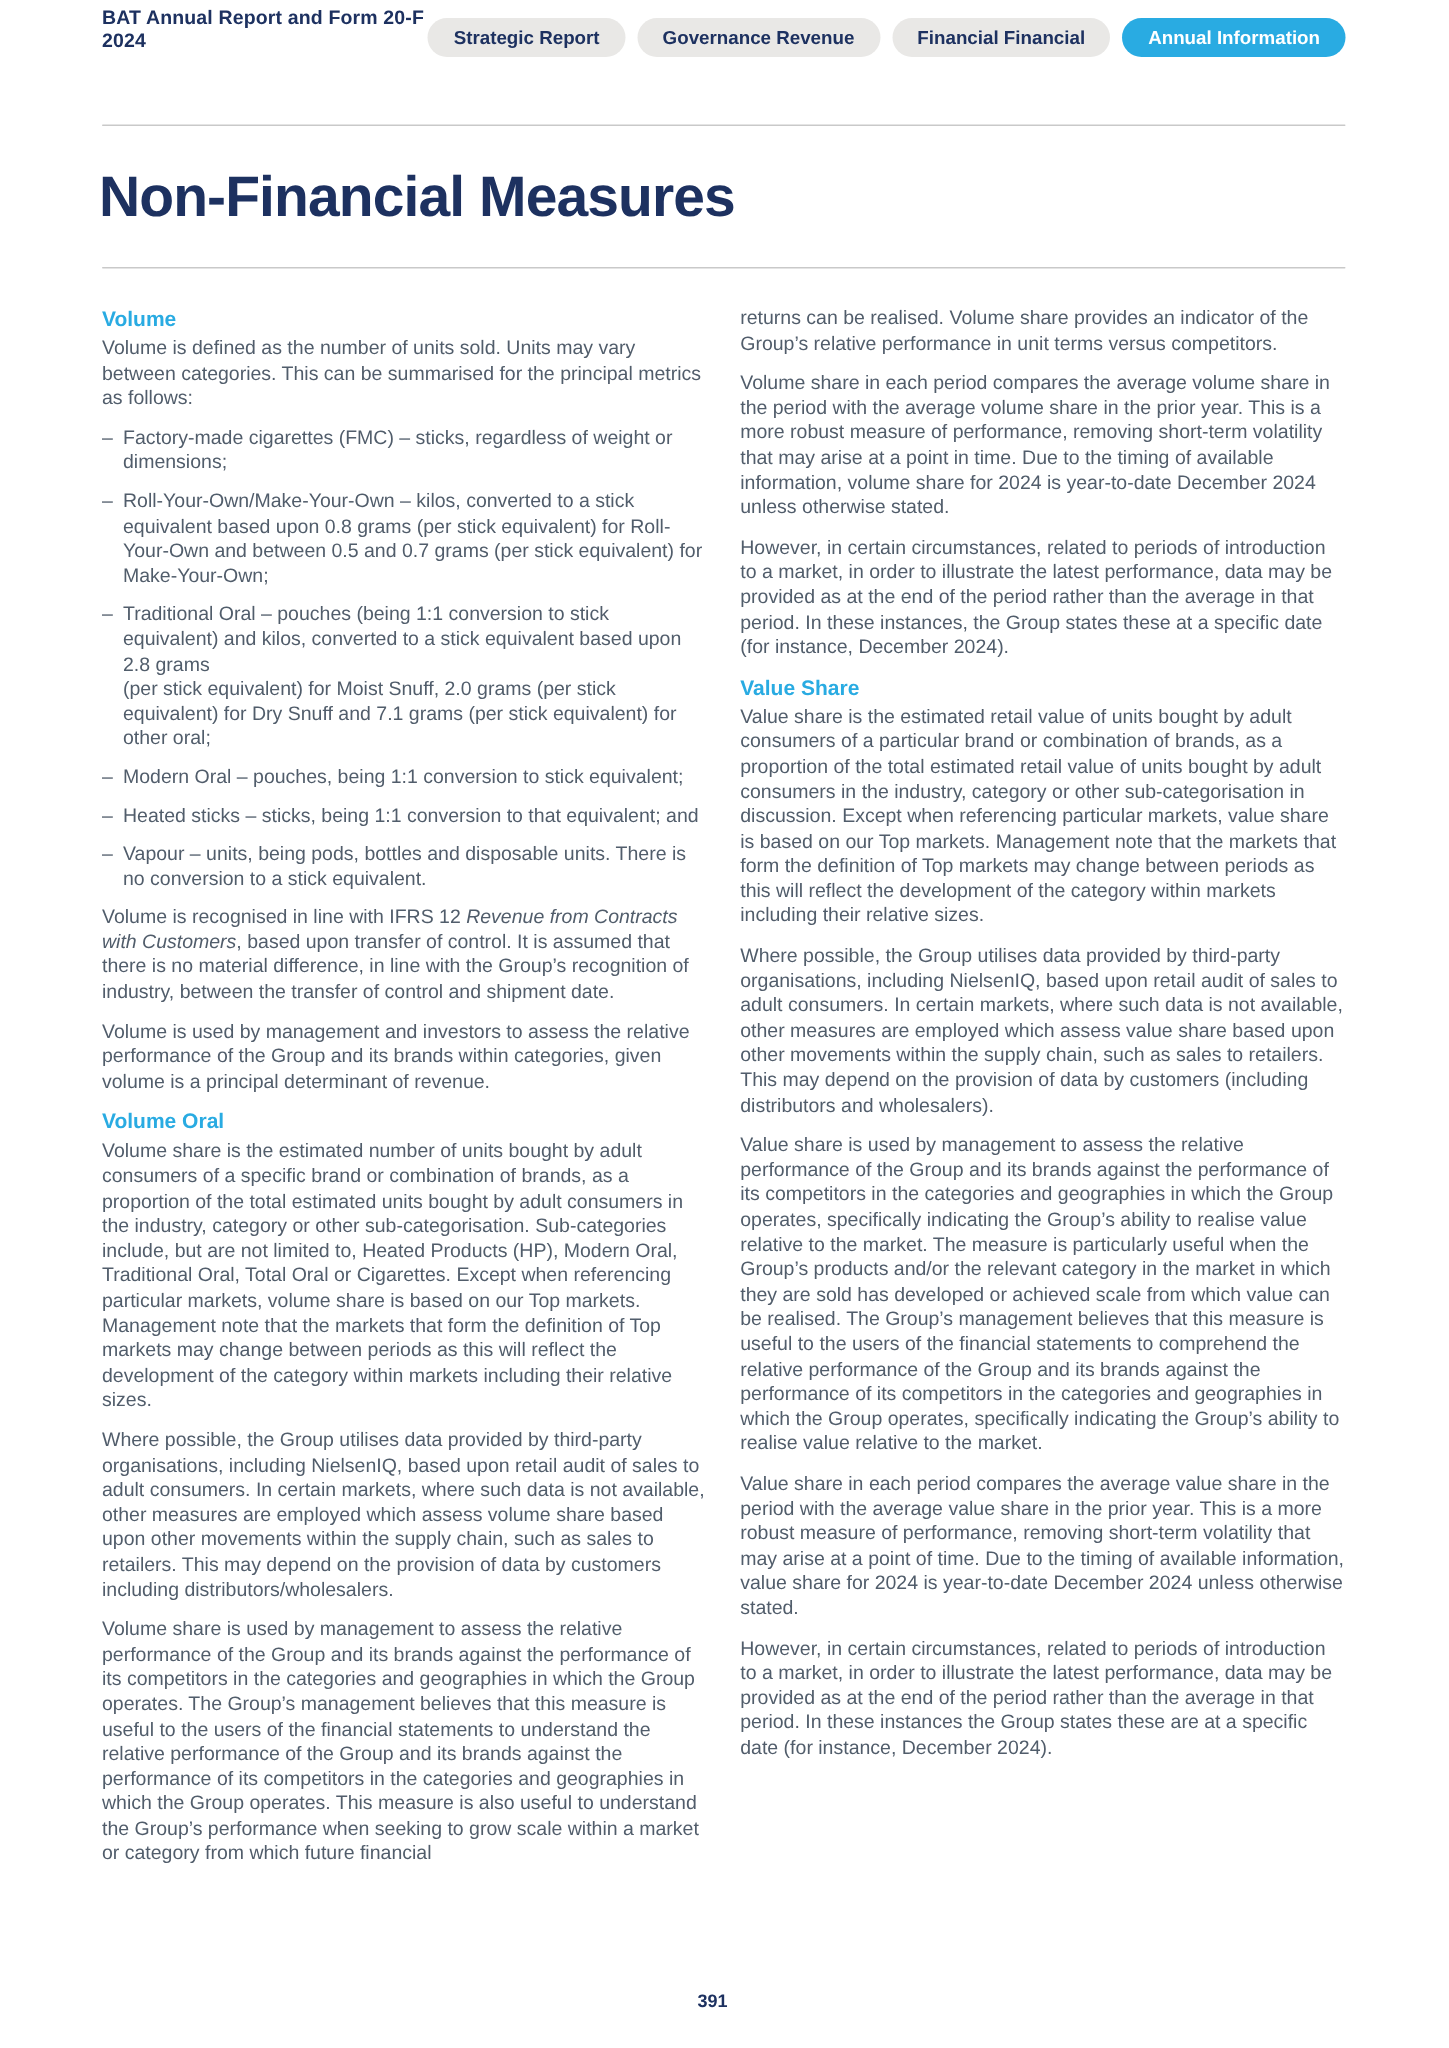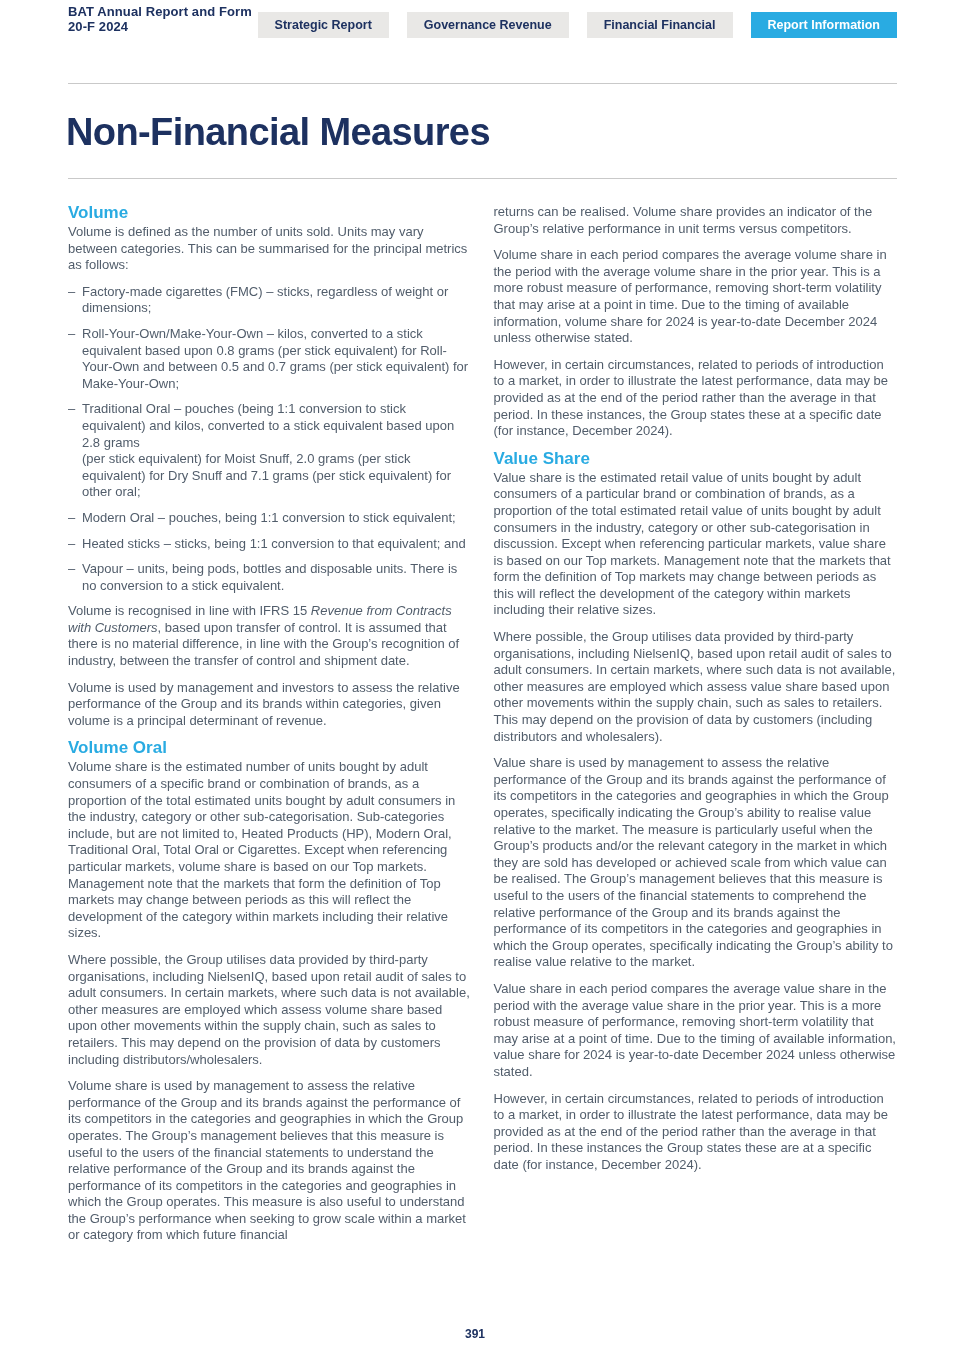--- a/index.html
+++ b/index.html
@@ -1,15 +1,15 @@
 <!DOCTYPE html>
 <html><head>
 <meta charset="utf-8">
 <style>
-  * { box-sizing: border-box; }
+  * { box-sizing: border-box; border-radius: 15px; }
   html, body { margin: 0; padding: 0; background: #ffffff; }
   .page {
     position: relative;
     width: 966px;
     height: 1365px;
     background: #ffffff;
     font-family: "Liberation Sans", sans-serif;
     overflow: hidden;
   }
 
@@ -22,21 +22,21 @@
     justify-content: space-between;
     align-items: stretch;
   }
   .brand {
     align-self: center;
     font-size: 13px;
     font-weight: 700;
     color: #1d3160;
     letter-spacing: 0.1px;
   }
-  .tabs { display: flex; gap: 18px; margin-top: 12px; }
+  .tabs { display: flex; gap: 8px; margin-top: 12px; }
   .tab {
     display: flex;
     align-items: center;
     padding: 0 17px;
     background: #e9e8e6;
     color: #1d3160;
     font-size: 12.5px;
     font-weight: 700;
     cursor: pointer;
     white-space: nowrap;
@@ -72,21 +72,21 @@
   }
   .col {
     flex: 1;
     min-width: 0;
     color: #515d6b;
     font-size: 13px;
     line-height: 16.6px;
   }
   .sub-heading {
     margin: 0 0 3px 0;
-    font-size: 17px;
+    font-size: 14px;
     font-weight: 700;
     color: #29abe2;
     line-height: 17px;
   }
   .col p { margin: 0 0 10px 0; }
   .it { font-style: italic; }
 
   ul.dash-list { list-style: none; margin: 0 0 1px 0; padding: 0; }
   ul.dash-list li {
     position: relative;
@@ -114,21 +114,21 @@
 <body>
 
 <div class="page">
 
   <div class="header">
     <div class="brand">BAT Annual Report and Form 20-F 2024</div>
     <div class="tabs">
       <div class="tab">Strategic Report</div>
       <div class="tab">Governance Revenue</div>
       <div class="tab">Financial Financial</div>
-      <div class="tab active">Report Information</div>
+      <div class="tab active">Annual Information</div>
     </div>
   </div>
 
   <div class="rule rule-top"></div>
 
   <h1 class="page-title">Non-Financial Measures</h1>
 
   <div class="rule rule-bottom"></div>
 
   <div class="columns">
@@ -140,21 +140,21 @@
       <ul class="dash-list">
         <li>Factory-made cigarettes (FMC) – sticks, regardless of weight or dimensions;</li>
         <li>Roll-Your-Own/Make-Your-Own – kilos, converted to a stick equivalent based upon 0.8 grams (per stick equivalent) for Roll-Your-Own and between 0.5 and 0.7 grams (per stick equivalent) for Make-Your-Own;</li>
         <li>Traditional Oral – pouches (being 1:1 conversion to stick equivalent) and kilos, converted to a stick equivalent based upon 2.8 grams
 (per stick equivalent) for Moist Snuff, 2.0 grams (per stick equivalent) for Dry Snuff and 7.1 grams (per stick equivalent) for other oral;</li>
         <li>Modern Oral – pouches, being 1:1 conversion to stick equivalent;</li>
         <li>Heated sticks – sticks, being 1:1 conversion to that equivalent; and</li>
         <li>Vapour – units, being pods, bottles and disposable units. There is no conversion to a stick equivalent.</li>
       </ul>
 
-      <p><span>Volume is recognised in line with IFRS 15 </span><span class="it">Revenue from Contracts with Customers</span><span>, based upon transfer of control. It is assumed that there is no material difference, in line with the Group’s recognition of industry, between the transfer of control and shipment date.</span></p>
+      <p><span>Volume is recognised in line with IFRS 12 </span><span class="it">Revenue from Contracts with Customers</span><span>, based upon transfer of control. It is assumed that there is no material difference, in line with the Group’s recognition of industry, between the transfer of control and shipment date.</span></p>
 
       <p>Volume is used by management and investors to assess the relative performance of the Group and its brands within categories, given volume is a principal determinant of revenue.</p>
 
       <h3 class="sub-heading">Volume Oral</h3>
       <p>Volume share is the estimated number of units bought by adult consumers of a specific brand or combination of brands, as a proportion of the total estimated units bought by adult consumers in the industry, category or other sub-categorisation. Sub-categories include, but are not limited to, Heated Products (HP), Modern Oral, Traditional Oral, Total Oral or Cigarettes. Except when referencing particular markets, volume share is based on our Top markets. Management note that the markets that form the definition of Top markets may change between periods as this will reflect the development of the category within markets including their relative sizes.</p>
       <p>Where possible, the Group utilises data provided by third-party organisations, including NielsenIQ, based upon retail audit of sales to adult consumers. In certain markets, where such data is not available, other measures are employed which assess volume share based upon other movements within the supply chain, such as sales to retailers. This may depend on the provision of data by customers including distributors/wholesalers.</p>
       <p>Volume share is used by management to assess the relative performance of the Group and its brands against the performance of its competitors in the categories and geographies in which the Group operates. The Group’s management believes that this measure is useful to the users of the financial statements to understand the relative performance of the Group and its brands against the performance of its competitors in the categories and geographies in which the Group operates. This measure is also useful to understand the Group’s performance when seeking to grow scale within a market or category from which future financial</p>
     </div>
 
     <div class="col">

